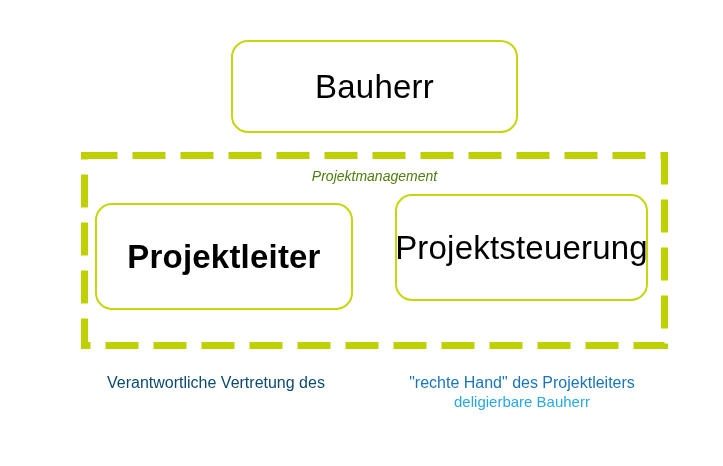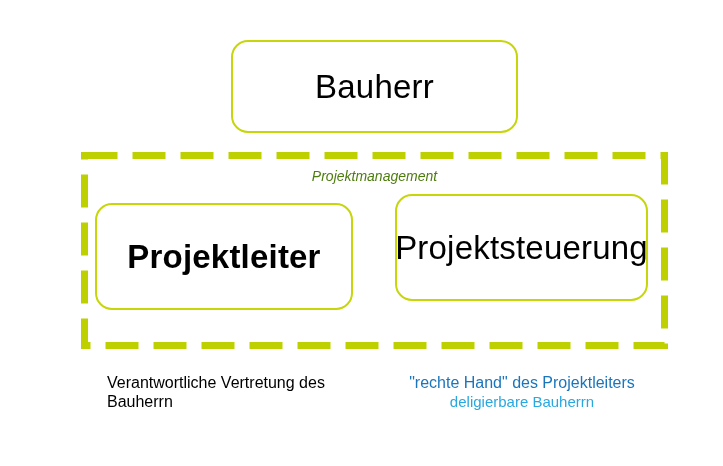--- a/index.html
+++ b/index.html
@@ -64,21 +64,21 @@
     font-size: 14px;
     color: #4d7c0f;
   }
   .caption-left {
     position: absolute;
     left: 107px;
     top: 373px;
     width: 280px;
     font-size: 16px;
     line-height: 19px;
-    color: #000000;
+    color: #0c4a6e;
     text-align: left;
   }
   .caption-right {
     position: absolute;
     left: 404px;
     top: 373px;
     width: 236px;
     text-align: center;
     line-height: 19px;
   }
@@ -109,21 +109,20 @@
   <div class="node node-projektleiter">
     <span>Projektleiter</span>
   </div>
 
   <div class="node node-projektsteuerung">
     <span>Projektsteuerung</span>
   </div>
 
   <div class="caption-left">
     <div>Verantwortliche Vertretung des</div>
-    <div>Bauherrn</div>
   </div>
 
   <div class="caption-right">
     <div class="line1">"rechte Hand" des Projektleiters</div>
-    <div class="line2">deligierbare Bauherrn</div>
+    <div class="line2">deligierbare Bauherr</div>
   </div>
 
 </div>
 
 </body></html>

